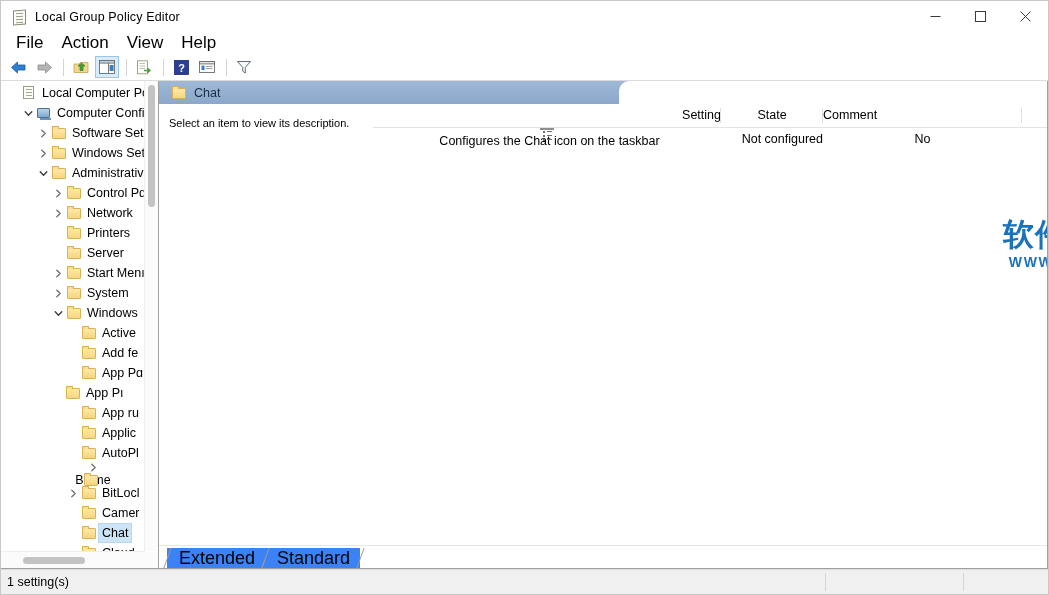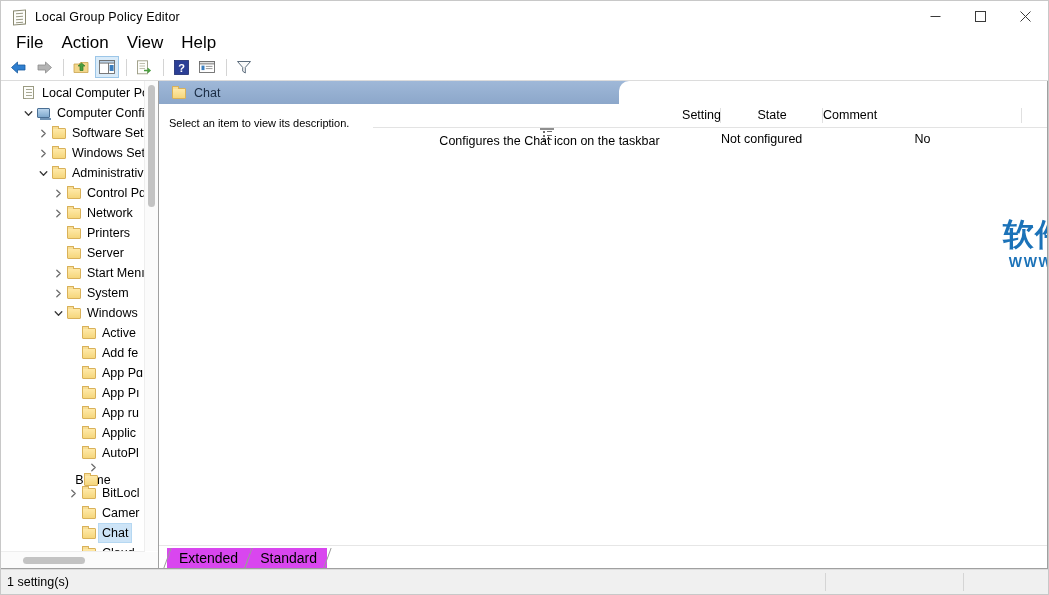--- a/index.html
+++ b/index.html
@@ -314,21 +314,21 @@
   .lh-cell.c-comment { width: 199px; text-align: left; padding-left: 0; }
   .lh-cell.c-extra   { flex: 1; }
 
   .list-row {
     height: 22px;
     display: flex; align-items: center;
     font-size: 12.5px;
   }
   .lr-cell { height: 22px; line-height: 22px; box-sizing: border-box; }
   .lr-cell.c-setting { width: 348px; display: flex; align-items: center; padding-left: 5px; flex-direction: column; }
-  .lr-cell.c-state   { width: 102px; text-align: left; }
+  .lr-cell.c-state   { width: 102px; text-align: right; }
   .lr-cell.c-comment { width: 199px; text-align: center; }
 
   .setting-ico {
     width: 14px; height: 14px; min-width: 14px;
     margin-right: 6px;
     position: relative;
     border: 1px solid #8f8f8f;
     background: #fff;
     box-sizing: border-box;
   }
@@ -380,24 +380,24 @@
     display: flex; align-items: flex-end;
     padding-left: 8px;
     background: #ffffff;
     border-top: 1px solid #e6e6e6;
     position: relative;
   }
   .vtab {
     position: relative;
     height: 20px;
     line-height: 20px;
-    font-size: 14px;
+    font-size: 18px;
     padding: 0 10px 0 12px;
     color: #000;
-    background: #d946ef;
+    background: #3b82f6;
   }
   .vtab::before {
     content: "";
     position: absolute; left: 0; top: 0; bottom: 0;
     width: 10px;
     border-left: 1px solid #9b9b9b;
     transform: skewX(-20deg);
   }
   .vtab::after {
     content: "";
@@ -663,21 +663,21 @@
             </span>
             <span class="tree-label">Add fe</span>
           </div>
           <div class="tree-row" style="padding-left: 64px;">
             <span class="twisty"></span>
             <span class="tree-ico">
               <span class="folder"></span>
             </span>
             <span class="tree-label">App Pɑ</span>
           </div>
-          <div class="tree-row" style="padding-left: 64px;">
+          <div class="tree-row" style="padding-left: 48px;">
             <span class="twisty"></span>
             <span class="tree-ico">
               <span class="folder"></span>
             </span>
             <span class="tree-label">App Pı</span>
           </div>
           <div class="tree-row" style="padding-left: 64px;">
             <span class="twisty"></span>
             <span class="tree-ico">
               <span class="folder"></span>

